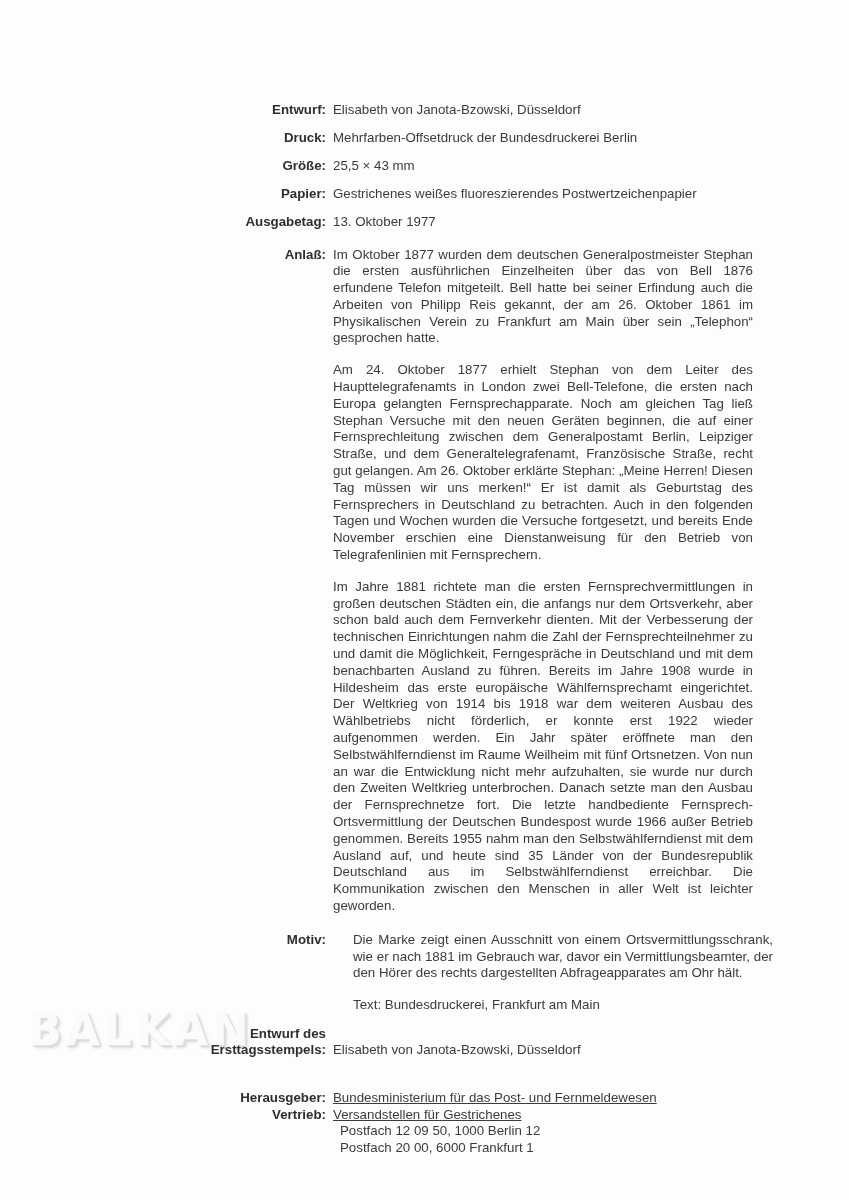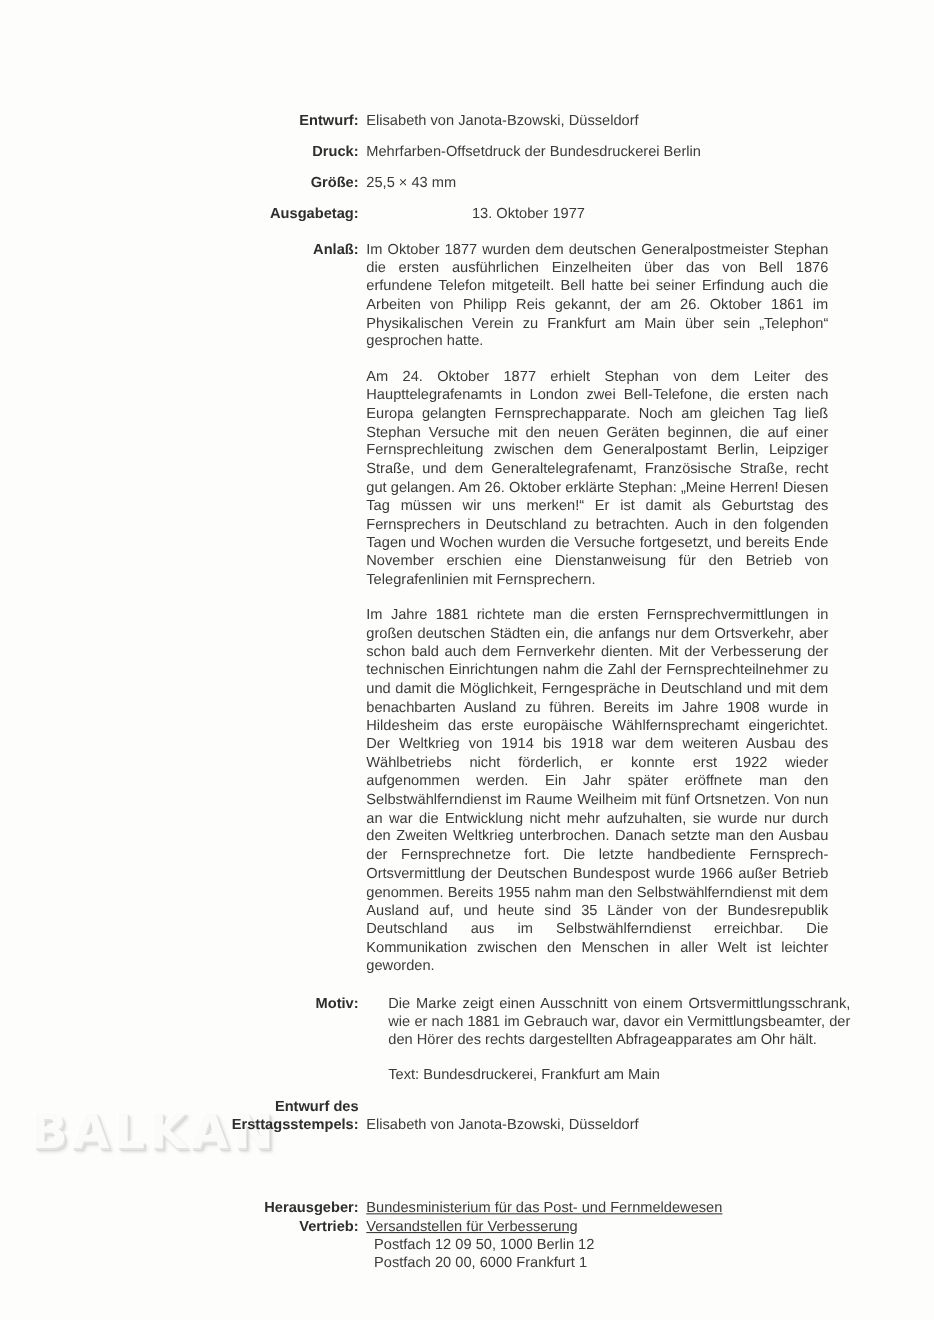--- a/index.html
+++ b/index.html
@@ -151,21 +151,25 @@
       <div class="value">Elisabeth von Janota-Bzowski, Düsseldorf</div>
     </div>
     <div class="row spec-row">
       <div class="label">Druck:</div>
       <div class="value">Mehrfarben-Offsetdruck der Bundesdruckerei Berlin</div>
     </div>
     <div class="row spec-row">
       <div class="label">Größe:</div>
       <div class="value">25,5 × 43 mm</div>
     </div>
-    <div class="row spec-row" style="margin-bottom:16px;justify-content:space-between;">
+    <div class="row spec-row">
+      <div class="label">Papier:</div>
+      <div class="value">Gestrichenes weißes fluoreszierendes Postwertzeichenpapier</div>
+    </div>
+    <div class="row spec-row" style="margin-bottom:16px;">
       <div class="label">Ausgabetag:</div>
       <div class="value">13. Oktober 1977</div>
     </div>
 
     <div class="row block-row">
       <div class="label">Anlaß:</div>
       <div class="value">
         <p class="para">Im Oktober 1877 wurden dem deutschen Generalpostmeister Stephan die ersten ausführlichen Einzelheiten über das von Bell 1876 erfundene Telefon mitgeteilt. Bell hatte bei seiner Erfindung auch die Arbeiten von Philipp Reis gekannt, der am 26. Oktober 1861 im Physikalischen Verein zu Frankfurt am Main über sein „Telephon“ gesprochen hatte.</p>
         <p class="para">Am 24. Oktober 1877 erhielt Stephan von dem Leiter des Haupttelegrafenamts in London zwei Bell-Telefone, die ersten nach Europa gelangten Fernsprechapparate. Noch am gleichen Tag ließ Stephan Versuche mit den neuen Geräten beginnen, die auf einer Fernsprechleitung zwischen dem Generalpostamt Berlin, Leipziger Straße, und dem Generaltelegrafenamt, Französische Straße, recht gut gelangen. Am 26. Oktober erklärte Stephan: „Meine Herren! Diesen Tag müssen wir uns merken!“ Er ist damit als Geburtstag des Fernsprechers in Deutschland zu betrachten. Auch in den folgenden Tagen und Wochen wurden die Versuche fortgesetzt, und bereits Ende November erschien eine Dienstanweisung für den Betrieb von Telegrafenlinien mit Fernsprechern.</p>
         <p class="para">Im Jahre 1881 richtete man die ersten Fernsprechvermittlungen in großen deutschen Städten ein, die anfangs nur dem Ortsverkehr, aber schon bald auch dem Fernverkehr dienten. Mit der Verbesserung der technischen Einrichtungen nahm die Zahl der Fernsprechteilnehmer zu und damit die Möglichkeit, Ferngespräche in Deutschland und mit dem benachbarten Ausland zu führen. Bereits im Jahre 1908 wurde in Hildesheim das erste europäische Wählfernsprechamt eingerichtet. Der Weltkrieg von 1914 bis 1918 war dem weiteren Ausbau des Wählbetriebs nicht förderlich, er konnte erst 1922 wieder aufgenommen werden. Ein Jahr später eröffnete man den Selbstwählferndienst im Raume Weilheim mit fünf Ortsnetzen. Von nun an war die Entwicklung nicht mehr aufzuhalten, sie wurde nur durch den Zweiten Weltkrieg unterbrochen. Danach setzte man den Ausbau der Fernsprechnetze fort. Die letzte handbediente Fernsprech-Ortsvermittlung der Deutschen Bundespost wurde 1966 außer Betrieb genommen. Bereits 1955 nahm man den Selbstwählferndienst mit dem Ausland auf, und heute sind 35 Länder von der Bundesrepublik Deutschland aus im Selbstwählferndienst erreichbar. Die Kommunikation zwischen den Menschen in aller Welt ist leichter geworden.</p>
@@ -188,19 +192,19 @@
 
   </div>
 
   <div class="footer">
     <div class="footer-row">
       <div class="label">Herausgeber:</div>
       <div class="value">Bundesministerium für das Post- und Fernmeldewesen</div>
     </div>
     <div class="footer-row">
       <div class="label">Vertrieb:</div>
-      <div class="value">Versandstellen für Verbesserung</div>
+      <div class="value">Versandstellen für Gestrichenes</div>
     </div>
     <div class="footer-sub">Postfach 12 09 50, 1000 Berlin 12
 Postfach 20 00, 6000 Frankfurt 1</div>
   </div>
 
 </div>
 
 </body></html>

